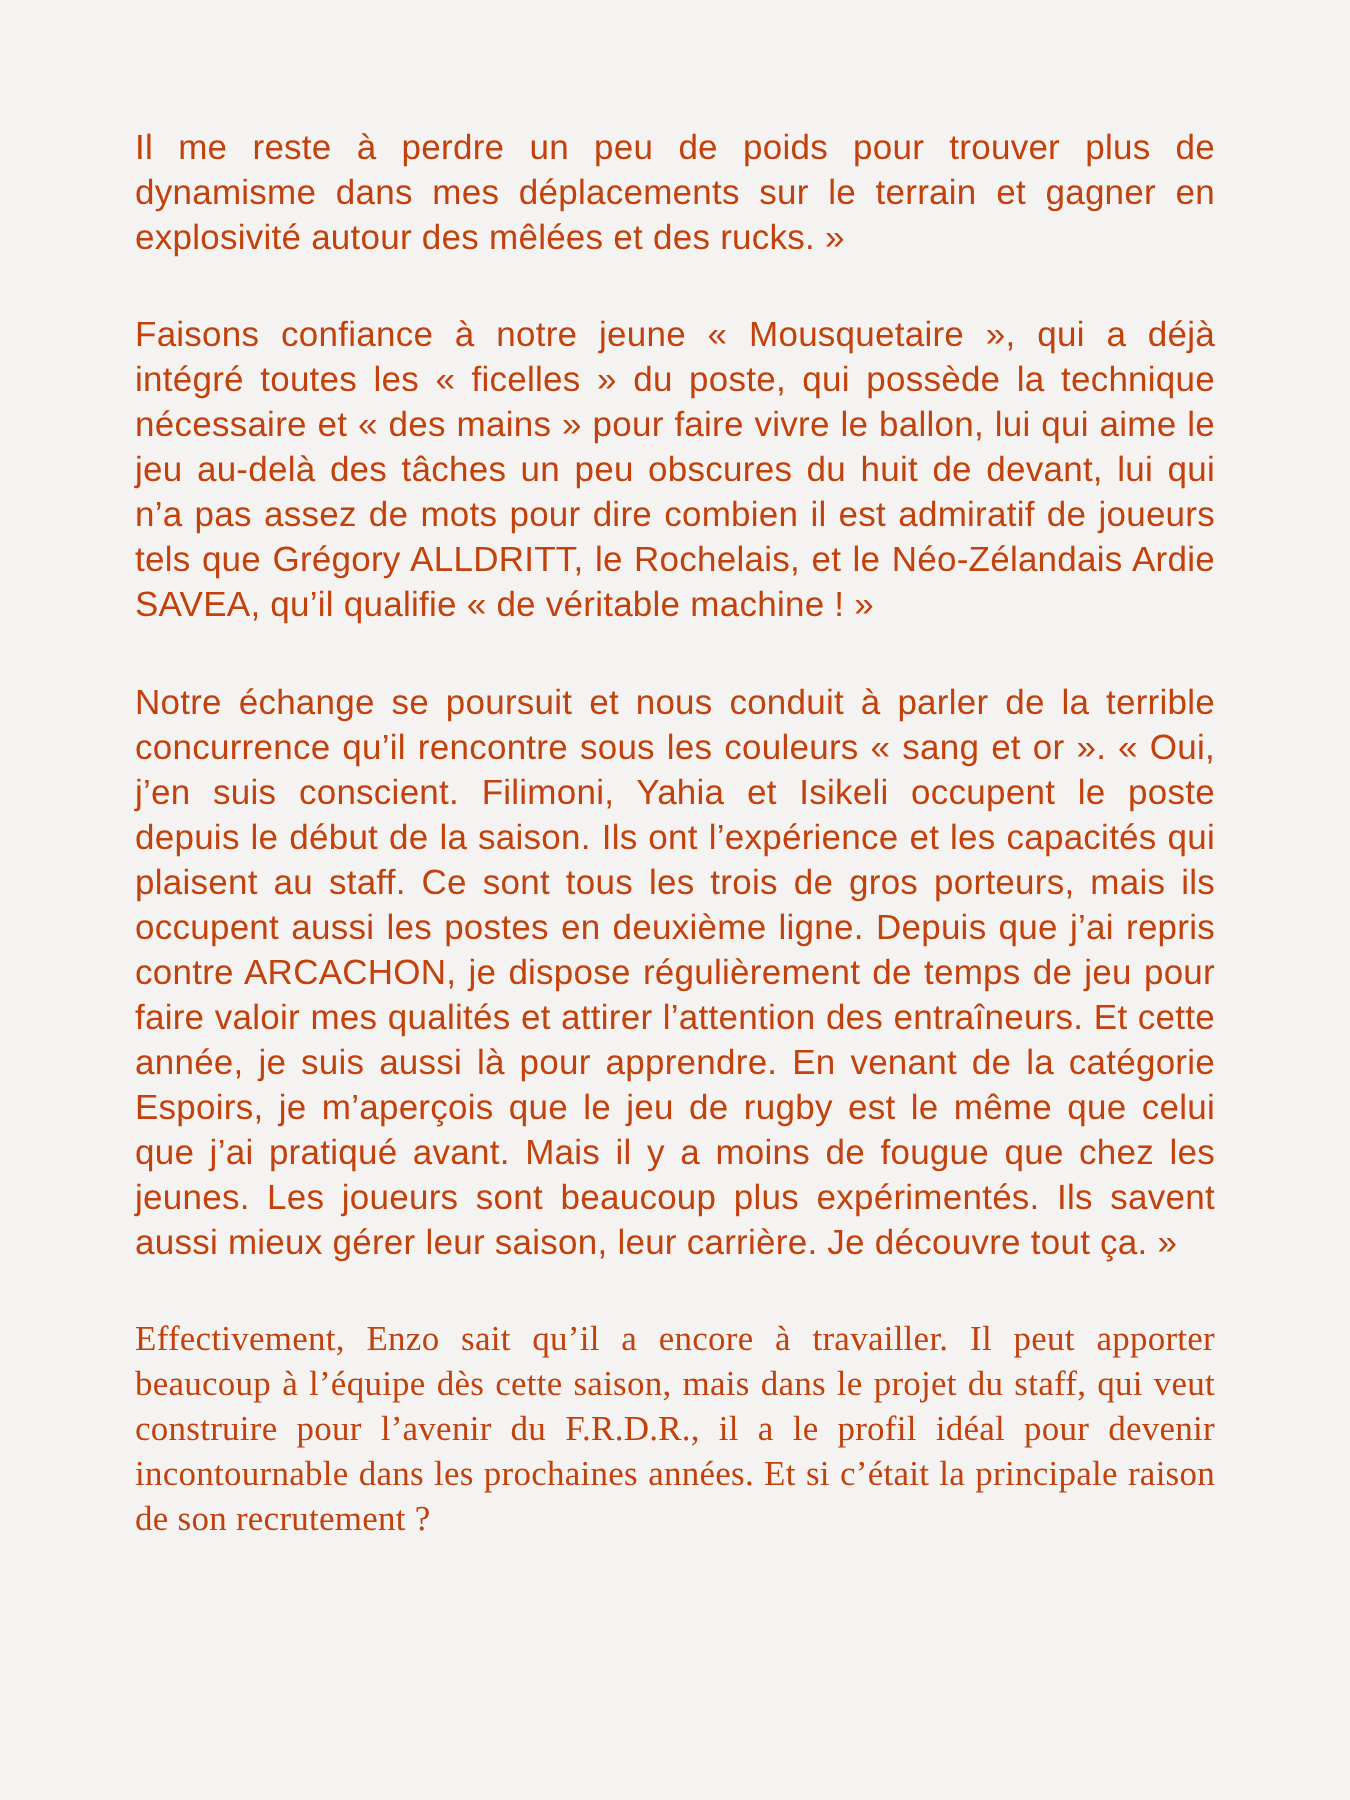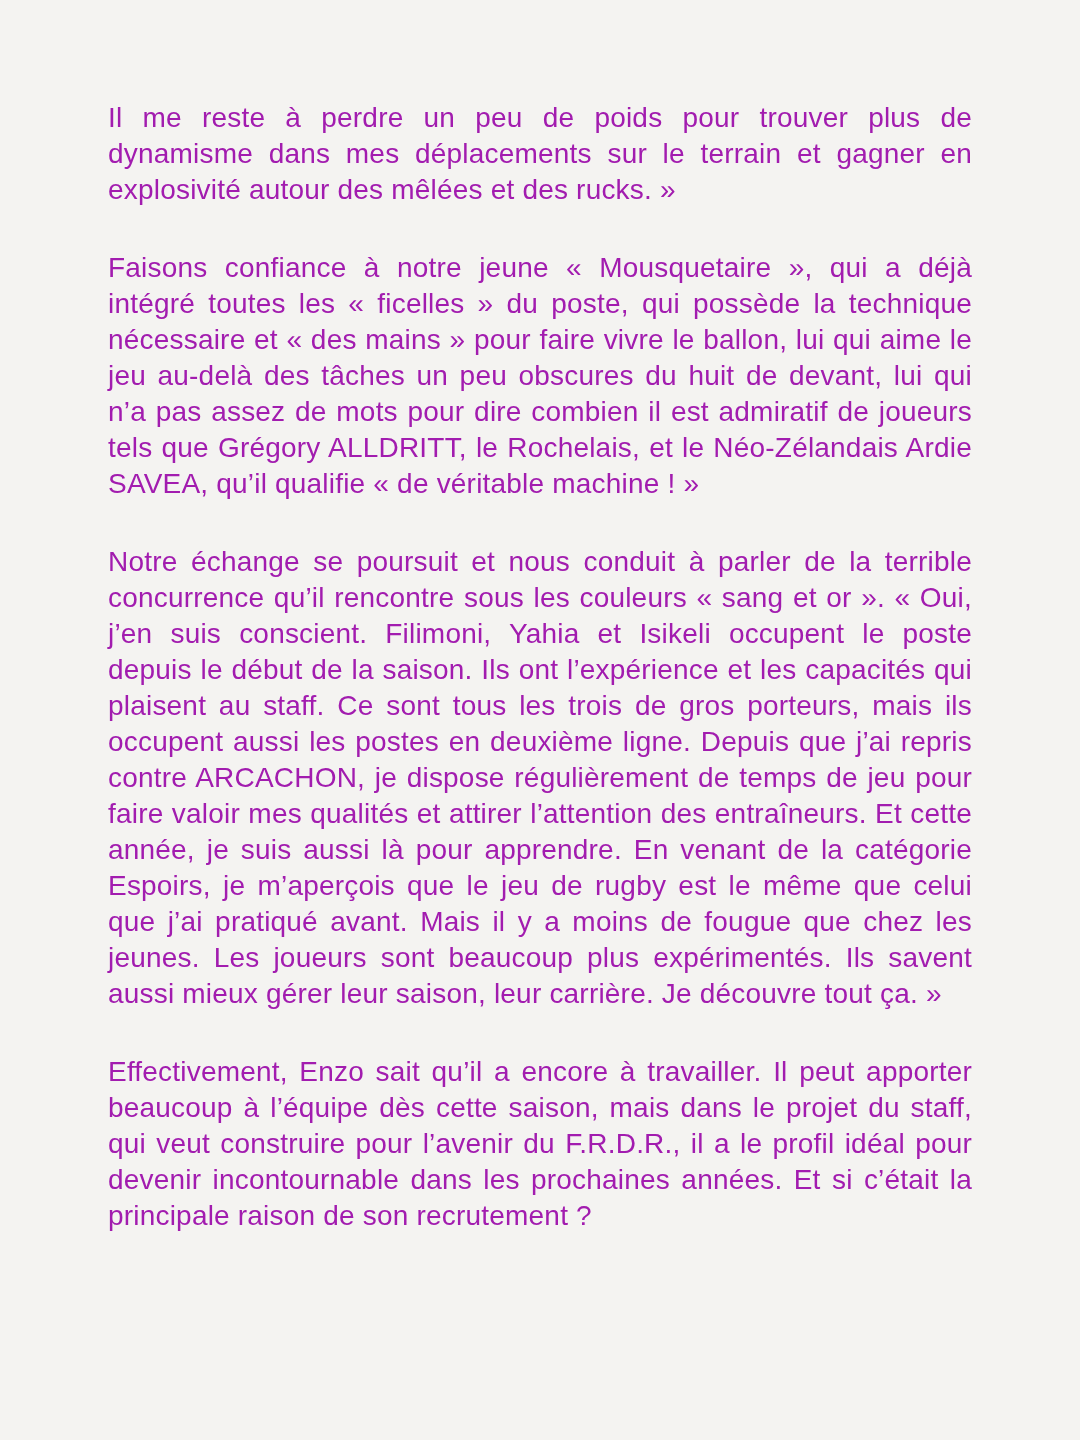--- a/index.html
+++ b/index.html
@@ -17,27 +17,28 @@
     width: 864px;
     margin: 0 auto;
     padding-top: 100px;
     box-sizing: border-box;
   }
   .article-column p {
     margin: 0 0 42px 0;
     font-size: 28px;
     line-height: 36px;
     letter-spacing: 0.2px;
-    color: #a21caf;
+    color: #c2410c;
     text-align: justify;
     hyphens: none;
     -webkit-hyphens: none;
   }
   .article-column p:last-child {
     margin-bottom: 0;
+    font-family: Liberation Serif, serif;
   }
 </style>
 </head>
 <body>
 
 <main class="article-column">
   <p>Il me reste à perdre un peu de poids pour trouver plus de dynamisme dans mes déplacements sur le terrain et gagner en explosivité autour des mêlées et des rucks.&nbsp;»</p>
   <p>Faisons confiance à notre jeune «&nbsp;Mousquetaire&nbsp;», qui a déjà intégré toutes les «&nbsp;ficelles&nbsp;» du poste, qui possède la technique nécessaire et «&nbsp;des mains&nbsp;» pour faire vivre le ballon, lui qui aime le jeu au-delà des tâches un peu obscures du huit de devant, lui qui n’a pas assez de mots pour dire combien il est admiratif de joueurs tels que Grégory ALLDRITT, le Rochelais, et le Néo-Zélandais Ardie SAVEA, qu’il qualifie «&nbsp;de véritable machine&nbsp;!&nbsp;»</p>
   <p>Notre échange se poursuit et nous conduit à parler de la terrible concurrence qu’il rencontre sous les couleurs «&nbsp;sang et or&nbsp;». «&nbsp;Oui, j’en suis conscient. Filimoni, Yahia et Isikeli occupent le poste depuis le début de la saison. Ils ont l’expérience et les capacités qui plaisent au staff. Ce sont tous les trois de gros porteurs, mais ils occupent aussi les postes en deuxième ligne. Depuis que j’ai repris contre ARCACHON, je dispose régulièrement de temps de jeu pour faire valoir mes qualités et attirer l’attention des entraîneurs. Et cette année, je suis aussi là pour apprendre. En venant de la catégorie Espoirs, je m’aperçois que le jeu de rugby est le même que celui que j’ai pratiqué avant. Mais il y a moins de fougue que chez les jeunes. Les joueurs sont beaucoup plus expérimentés. Ils savent aussi mieux gérer leur saison, leur carrière. Je découvre tout ça.&nbsp;»</p>
   <p>Effectivement, Enzo sait qu’il a encore à travailler. Il peut apporter beaucoup à l’équipe dès cette saison, mais dans le projet du staff, qui veut construire pour l’avenir du F.R.D.R., il a le profil idéal pour devenir incontournable dans les prochaines années. Et si c’était la principale raison de son recrutement&nbsp;?</p>

